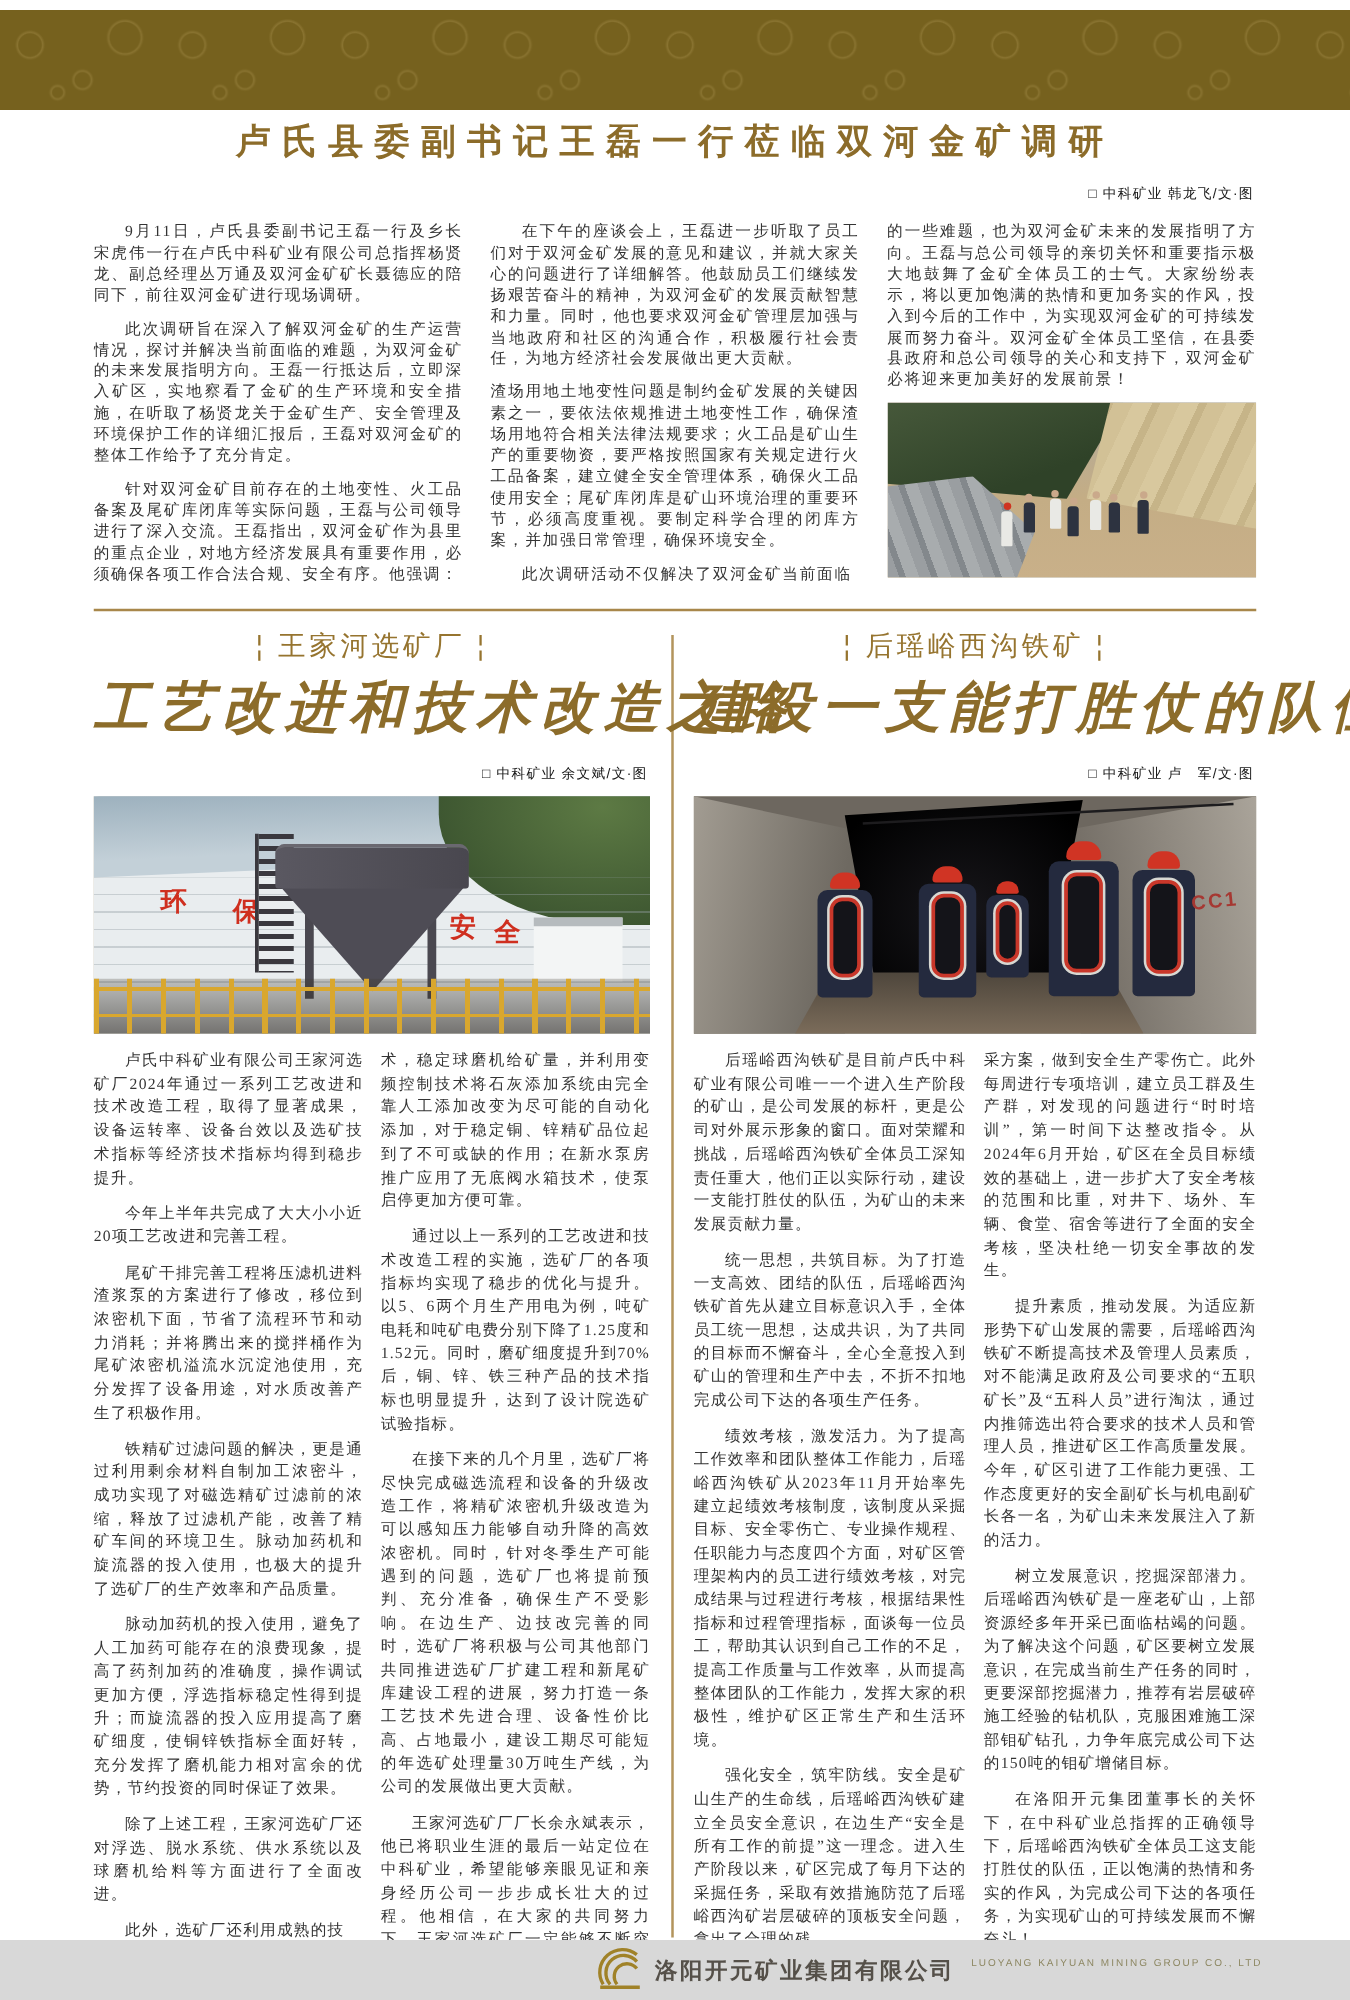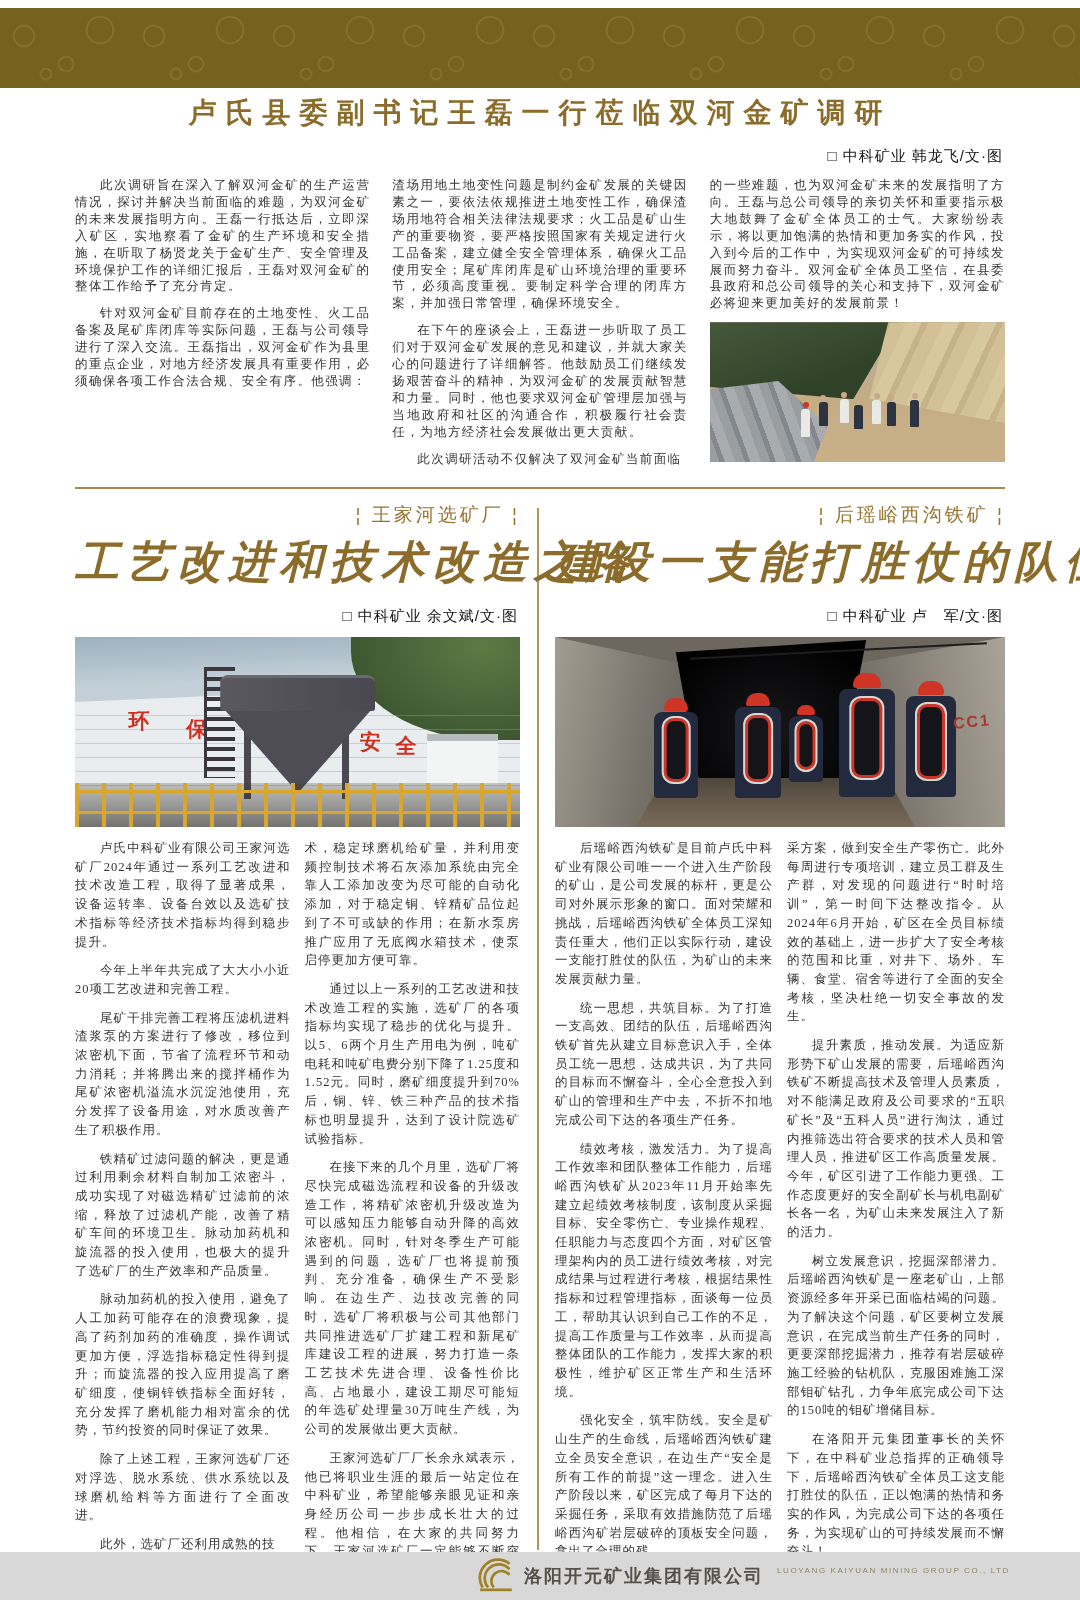--- a/index.html
+++ b/index.html
@@ -18,40 +18,40 @@
       radial-gradient(circle at 100px 22px, transparent 12px, #8a7431 13px, transparent 15px),
       radial-gradient(circle at 46px 66px, transparent 4px, #8a7431 5px, transparent 7px);
     background-size:130px 82px;
   }
   
   .main-title {
     position:absolute; top:94px; left:0; width:100%; text-align:center;
     font-family:"DejaVu Serif", serif; font-weight:bold; 
     font-size:28px; color:#8c6c2a; letter-spacing:9px; white-space:nowrap;
   }
-  .byline { font-family:"Liberation Sans", sans-serif; font-size:15px; color:#151515; letter-spacing:1px; }
+  .byline { font-family:"Liberation Sans", sans-serif; font-size:11px; color:#151515; letter-spacing:1px; }
   .byline-lead { position:absolute; top:147px; right:77px; }
   
   .lead-cols {
     position:absolute; left:75px; top:177px; width:930px; height:304px;
     display:flex; gap:22px;
   }
   .col { flex:1; overflow:hidden; text-align:justify; font-size:12.5px; line-height:16.9px; letter-spacing:1.4px; color:#343434; }
   .para { margin:0 0 10px 0; text-indent:2em; }
   .cont { text-indent:0; }
   
   .hrule { position:absolute; left:75px; top:487px; width:930px; height:2px; background:#a8874a; }
   .vrule { position:absolute; left:537px; top:508px; width:2px; height:1042px; background:#b3945c; }
   
   .article { position:absolute; top:502px; }
   .article-left  { left:75px;  width:445px; }
   .article-right { left:555px; width:450px; }
   .kicker {
-    text-align:right; font-family:"Liberation Sans", sans-serif;
-    font-size:19px; color:#96742f; letter-spacing:3px;
+    text-align:center; font-family:"Liberation Sans", sans-serif;
+    font-size:22px; color:#96742f; letter-spacing:3px;
   }
   .sub-title {
     text-align:center; font-family:"DejaVu Serif", serif; font-weight:bold; font-style:italic;
     font-size:44px; color:#8c6c2a; letter-spacing:7px; margin-top:5px; white-space:nowrap;
   }
   .art-byline { text-align:right; margin:15px 2px 11px 0; }
   .art-cols { display:flex; gap:14px; margin-top:12px; height:726px; overflow:hidden; }
   .art-col { flex:1; overflow:hidden; text-align:justify; font-size:12.5px; line-height:18.7px; letter-spacing:1px; color:#343434; }
   
   .photo { position:relative; overflow:hidden; background:#b9b3a4; }
@@ -112,26 +112,27 @@
 </head>
 <body>
 
 <div class="band"></div>
 
 <div class="main-title">卢氏县委副书记王磊一行莅临双河金矿调研</div>
 <div class="byline byline-lead">□ 中科矿业 韩龙飞/文·图</div>
 
 <div class="lead-cols">
   <div class="col">
+      <p class="para">9月11日，卢氏县委副书记王磊一行及乡长宋虎伟一行在卢氏中科矿业有限公司总指挥杨贤龙、副总经理丛万通及双河金矿矿长聂德应的陪同下，前往双河金矿进行现场调研。</p>
       <p class="para">此次调研旨在深入了解双河金矿的生产运营情况，探讨并解决当前面临的难题，为双河金矿的未来发展指明方向。王磊一行抵达后，立即深入矿区，实地察看了金矿的生产环境和安全措施，在听取了杨贤龙关于金矿生产、安全管理及环境保护工作的详细汇报后，王磊对双河金矿的整体工作给予了充分肯定。</p>
       <p class="para">针对双河金矿目前存在的土地变性、火工品备案及尾矿库闭库等实际问题，王磊与公司领导进行了深入交流。王磊指出，双河金矿作为县里的重点企业，对地方经济发展具有重要作用，必须确保各项工作合法合规、安全有序。他强调：</p>
     </div>
   <div class="col">
+      <p class="para">在下午的座谈会上，王磊进一步听取了员工们对于双河金矿发展的意见和建议，并就大家关心的问题进行了详细解答。他鼓励员工们继续发扬艰苦奋斗的精神，为双河金矿的发展贡献智慧和力量。同时，他也要求双河金矿管理层加强与当地政府和社区的沟通合作，积极履行社会责任，为地方经济社会发展做出更大贡献。</p>
       <p class="para cont">渣场用地土地变性问题是制约金矿发展的关键因素之一，要依法依规推进土地变性工作，确保渣场用地符合相关法律法规要求；火工品是矿山生产的重要物资，要严格按照国家有关规定进行火工品备案，建立健全安全管理体系，确保火工品使用安全；尾矿库闭库是矿山环境治理的重要环节，必须高度重视。要制定科学合理的闭库方案，并加强日常管理，确保环境安全。</p>
-      <p class="para">在下午的座谈会上，王磊进一步听取了员工们对于双河金矿发展的意见和建议，并就大家关心的问题进行了详细解答。他鼓励员工们继续发扬艰苦奋斗的精神，为双河金矿的发展贡献智慧和力量。同时，他也要求双河金矿管理层加强与当地政府和社区的沟通合作，积极履行社会责任，为地方经济社会发展做出更大贡献。</p>
       <p class="para">此次调研活动不仅解决了双河金矿当前面临</p>
     </div>
   <div class="col">
     <div>
         <p class="para cont">的一些难题，也为双河金矿未来的发展指明了方向。王磊与总公司领导的亲切关怀和重要指示极大地鼓舞了金矿全体员工的士气。大家纷纷表示，将以更加饱满的热情和更加务实的作风，投入到今后的工作中，为实现双河金矿的可持续发展而努力奋斗。双河金矿全体员工坚信，在县委县政府和总公司领导的关心和支持下，双河金矿必将迎来更加美好的发展前景！</p>
       </div>
     <div class="photo photo-lead">
       <div class="p1-base"></div>
       <div class="p1-forest"></div>
       <div class="p1-rock"></div>

